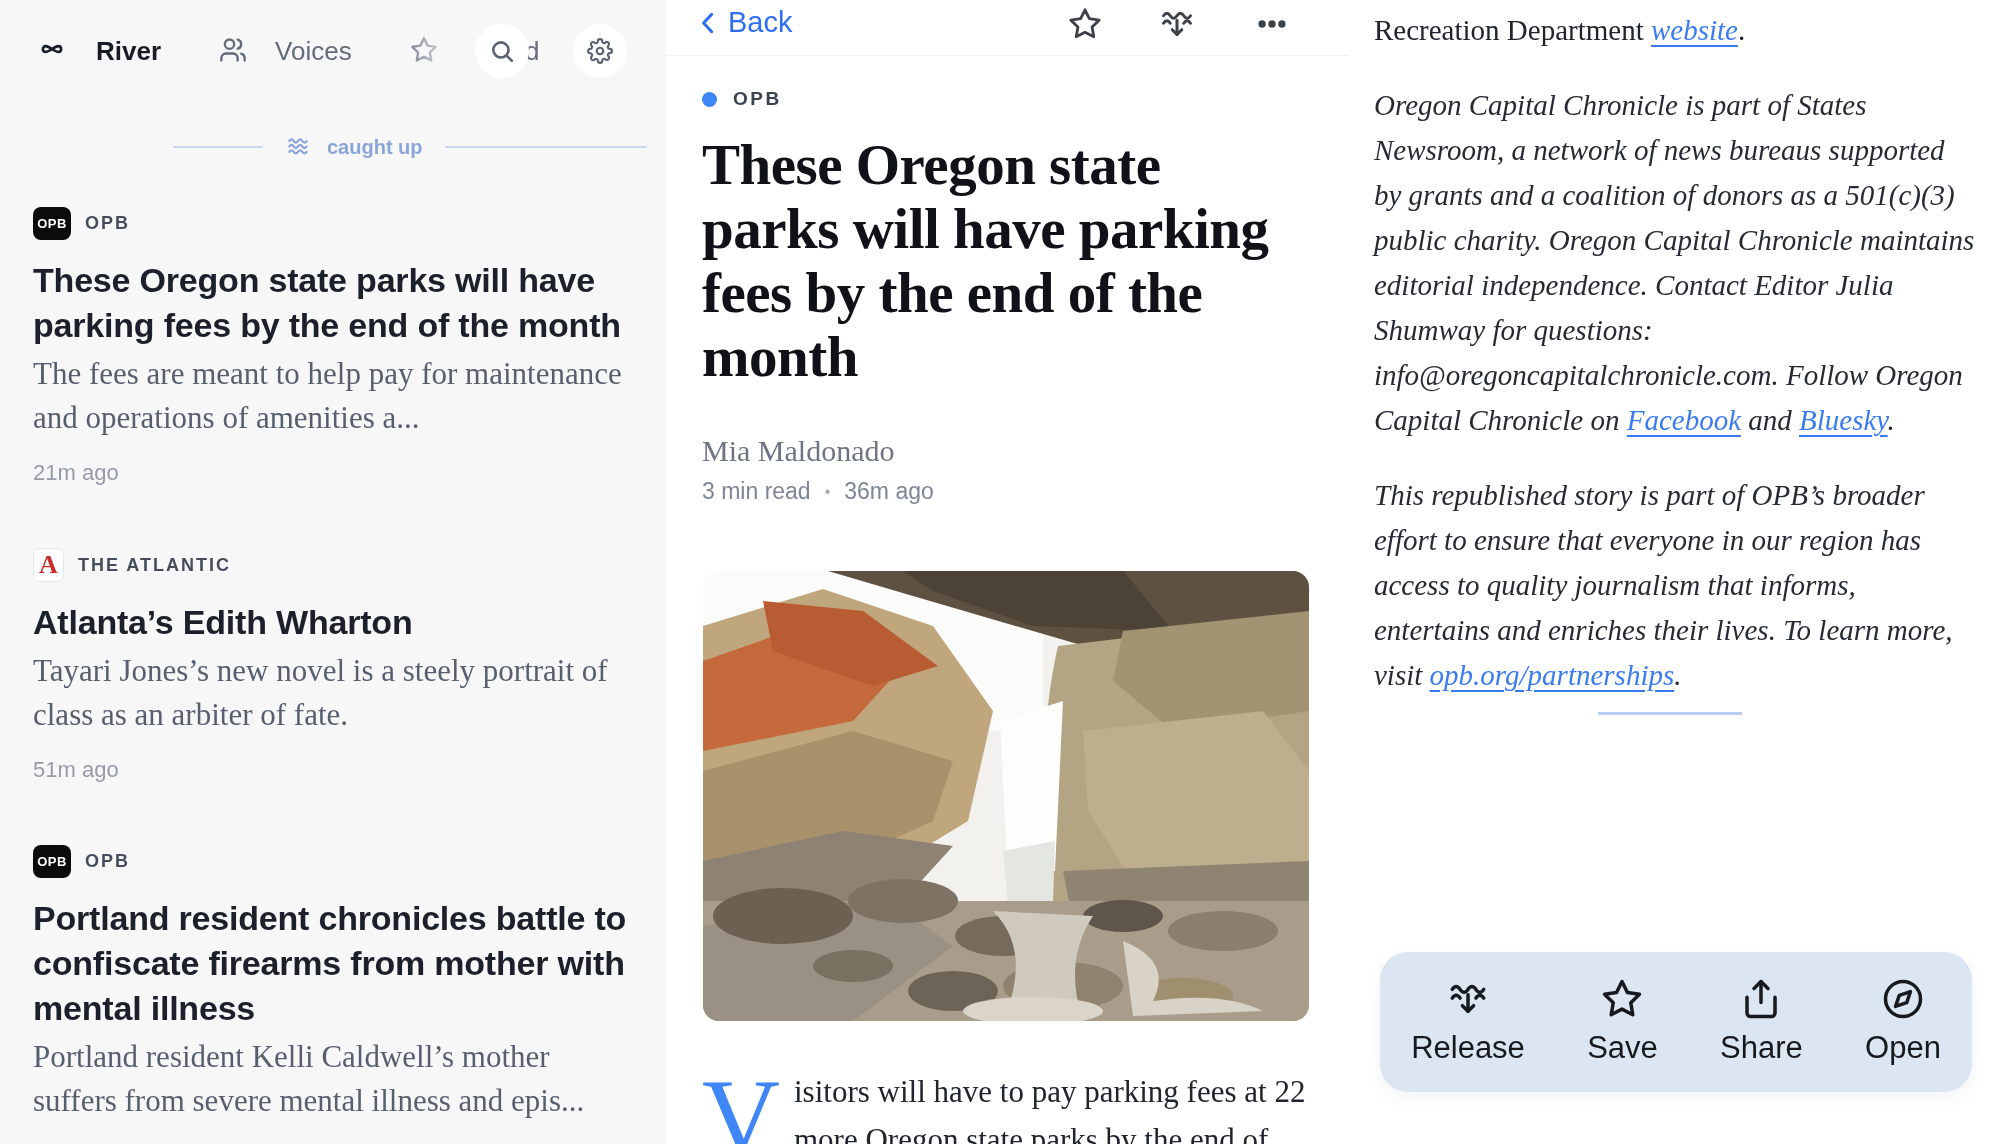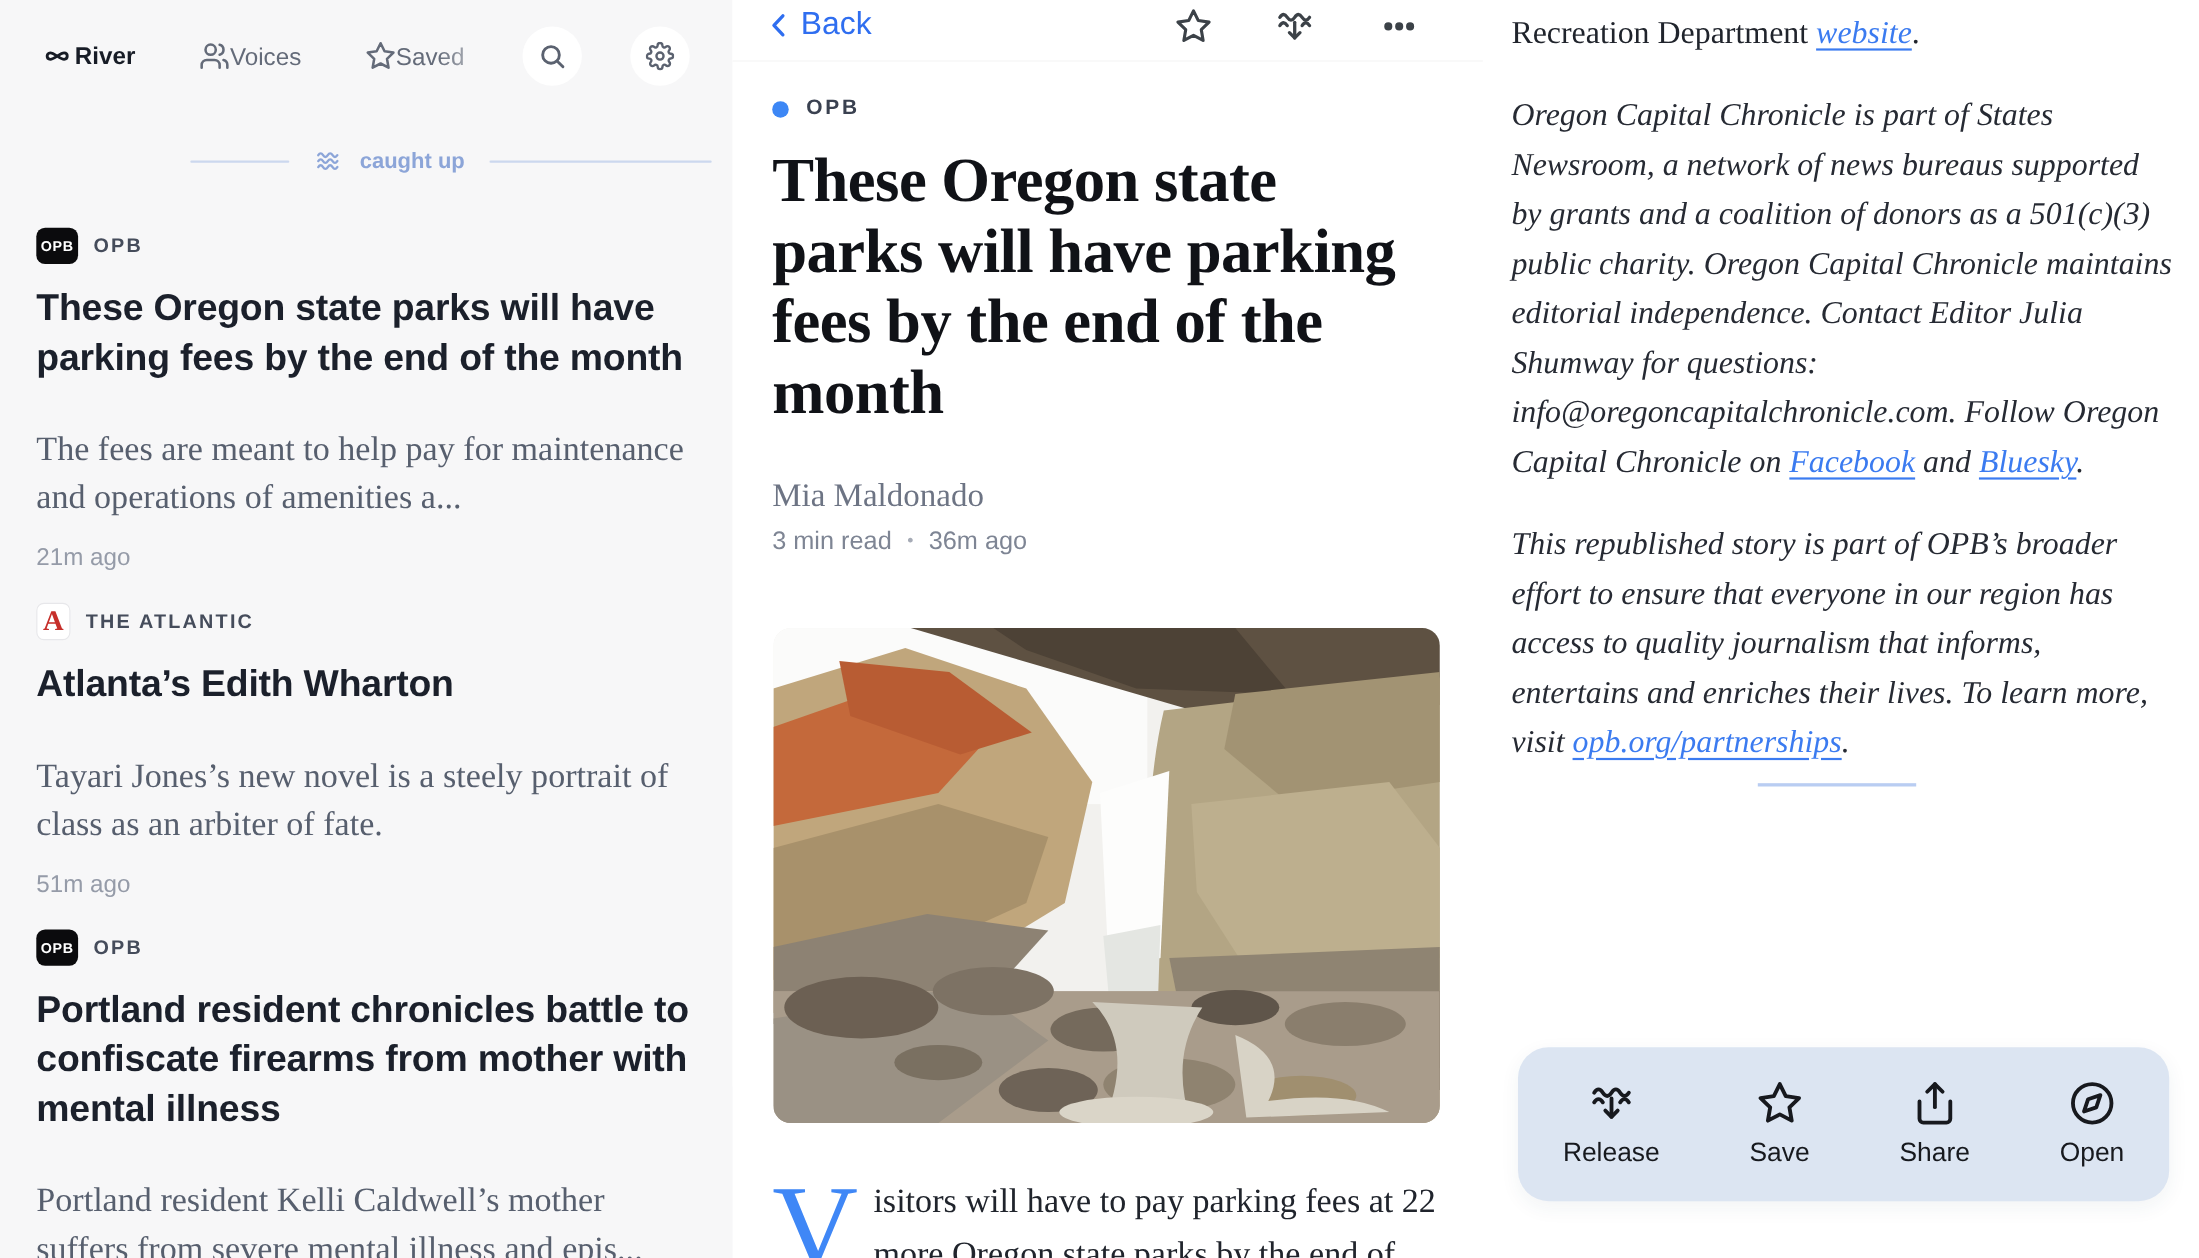--- a/index.html
+++ b/index.html
@@ -3,21 +3,21 @@
 <meta charset="utf-8">
 <style>
   * { margin:0; padding:0; box-sizing:border-box; }
   html,body { width:1999px; height:1144px; overflow:hidden; }
   body { font-family:"Liberation Sans", sans-serif; background:#ffffff; position:relative; color:#1d222c; }
 
   
   .left-pane { position:absolute; left:0; top:0; width:666px; height:1144px; background:#f7f7f8; }
 
   .nav-row { position:absolute; left:36px; top:24px; height:54px; display:flex; align-items:center; gap:58px; }
-  .nav-item { display:flex; align-items:flex-end; gap:0; font-size:22px; color:#646b79; font-weight:500; white-space:nowrap; }
+  .nav-item { display:flex; align-items:flex-start; gap:28px; font-size:26px; color:#646b79; font-weight:500; white-space:nowrap; }
   .nav-item.active { color:#171c26; font-weight:700; }
   .nav-item svg { stroke:#646b79; }
   .nav-item.active svg { stroke:#171c26; }
   .nav-fade { position:absolute; left:398px; top:10px; width:80px; height:80px;
               background:linear-gradient(to right, rgba(247,247,248,0), #f7f7f8 75%); }
   .circle-btn { position:absolute; top:24px; width:54px; height:54px; border-radius:50%; background:#ffffff;
                 display:flex; align-items:center; justify-content:center; }
   .circle-btn svg { stroke:#5b6270; }
   .btn-search { left:475px; }
   .btn-settings { left:573px; }
@@ -33,21 +33,21 @@
   .feed-item { position:absolute; left:33px; width:600px; cursor:default; }
   .fi-1 { top:207px; } .fi-2 { top:548px; } .fi-3 { top:845px; }
   .src-row { display:flex; align-items:center; gap:14px; margin-bottom:18px; }
   .badge-opb { width:38px; height:33px; background:#0b0b0d; border-radius:8px; color:#ffffff;
                font-size:13px; font-weight:700; letter-spacing:.5px; display:flex; align-items:center; justify-content:center; }
   .badge-atl { width:31px; height:34px; background:#ffffff; border:1px solid #e7e7ea; border-radius:7px;
                color:#c62f2a; font-family:"Liberation Serif", serif; font-size:26px; font-weight:700;
                display:flex; align-items:center; justify-content:center; }
   .src-label { font-size:18px; font-weight:600; letter-spacing:2px; color:#454c5b; }
   .fi-title { font-size:34px; line-height:45px; font-weight:700; color:#1b202b; letter-spacing:-.2px; }
-  .fi-summary { margin-top:38px; font-family:"Liberation Serif", serif; font-size:31px; line-height:44px; color:#575f6e; }
+  .fi-summary { margin-top:4px; font-family:"Liberation Serif", serif; font-size:31px; line-height:44px; color:#575f6e; }
   .fi-time { margin-top:20px; font-size:22px; color:#959ba8; }
 
   
   .article-pane { position:absolute; left:666px; top:0; width:1333px; height:988px; background:#ffffff; }
 
   .topbar { position:absolute; left:0; top:0; width:682px; height:56px; background:rgba(255,255,255,.96);
             border-bottom:1px solid rgba(0,0,0,.05); z-index:5; }
   .back-btn { position:absolute; left:30px; top:6px; display:flex; align-items:center; gap:6px;
               color:#2f6ef0; font-size:29px; font-weight:500; cursor:pointer; }
   .back-btn svg { stroke:#2f6ef0; }
@@ -78,21 +78,21 @@
   .col2 .tlink { font-style:italic; }
 
   .mini-divider { position:absolute; left:932px; top:712px; width:144px; height:3px; background:#b9cdf2; }
 
   
   .toolbar { position:absolute; left:714px; top:952px; width:592px; height:140px; background:#dce5f2;
              border-radius:28px; display:flex; align-items:center; justify-content:space-around;
              box-shadow:0 6px 18px rgba(40,60,90,.06); }
   .tb-btn { display:flex; flex-direction:column; align-items:center; gap:10px; cursor:pointer; }
   .tb-btn svg { stroke:#17191e; }
-  .tb-label { font-size:24px; color:#17191e; }
+  .tb-label { font-size:31px; color:#17191e; }
 
   svg.ic { fill:none; stroke-width:2; stroke-linecap:round; stroke-linejoin:round; }
 </style>
 </head>
 <body>
 
 <div class="left-pane">
 
   <div class="nav-row">
     <div class="nav-item active">

